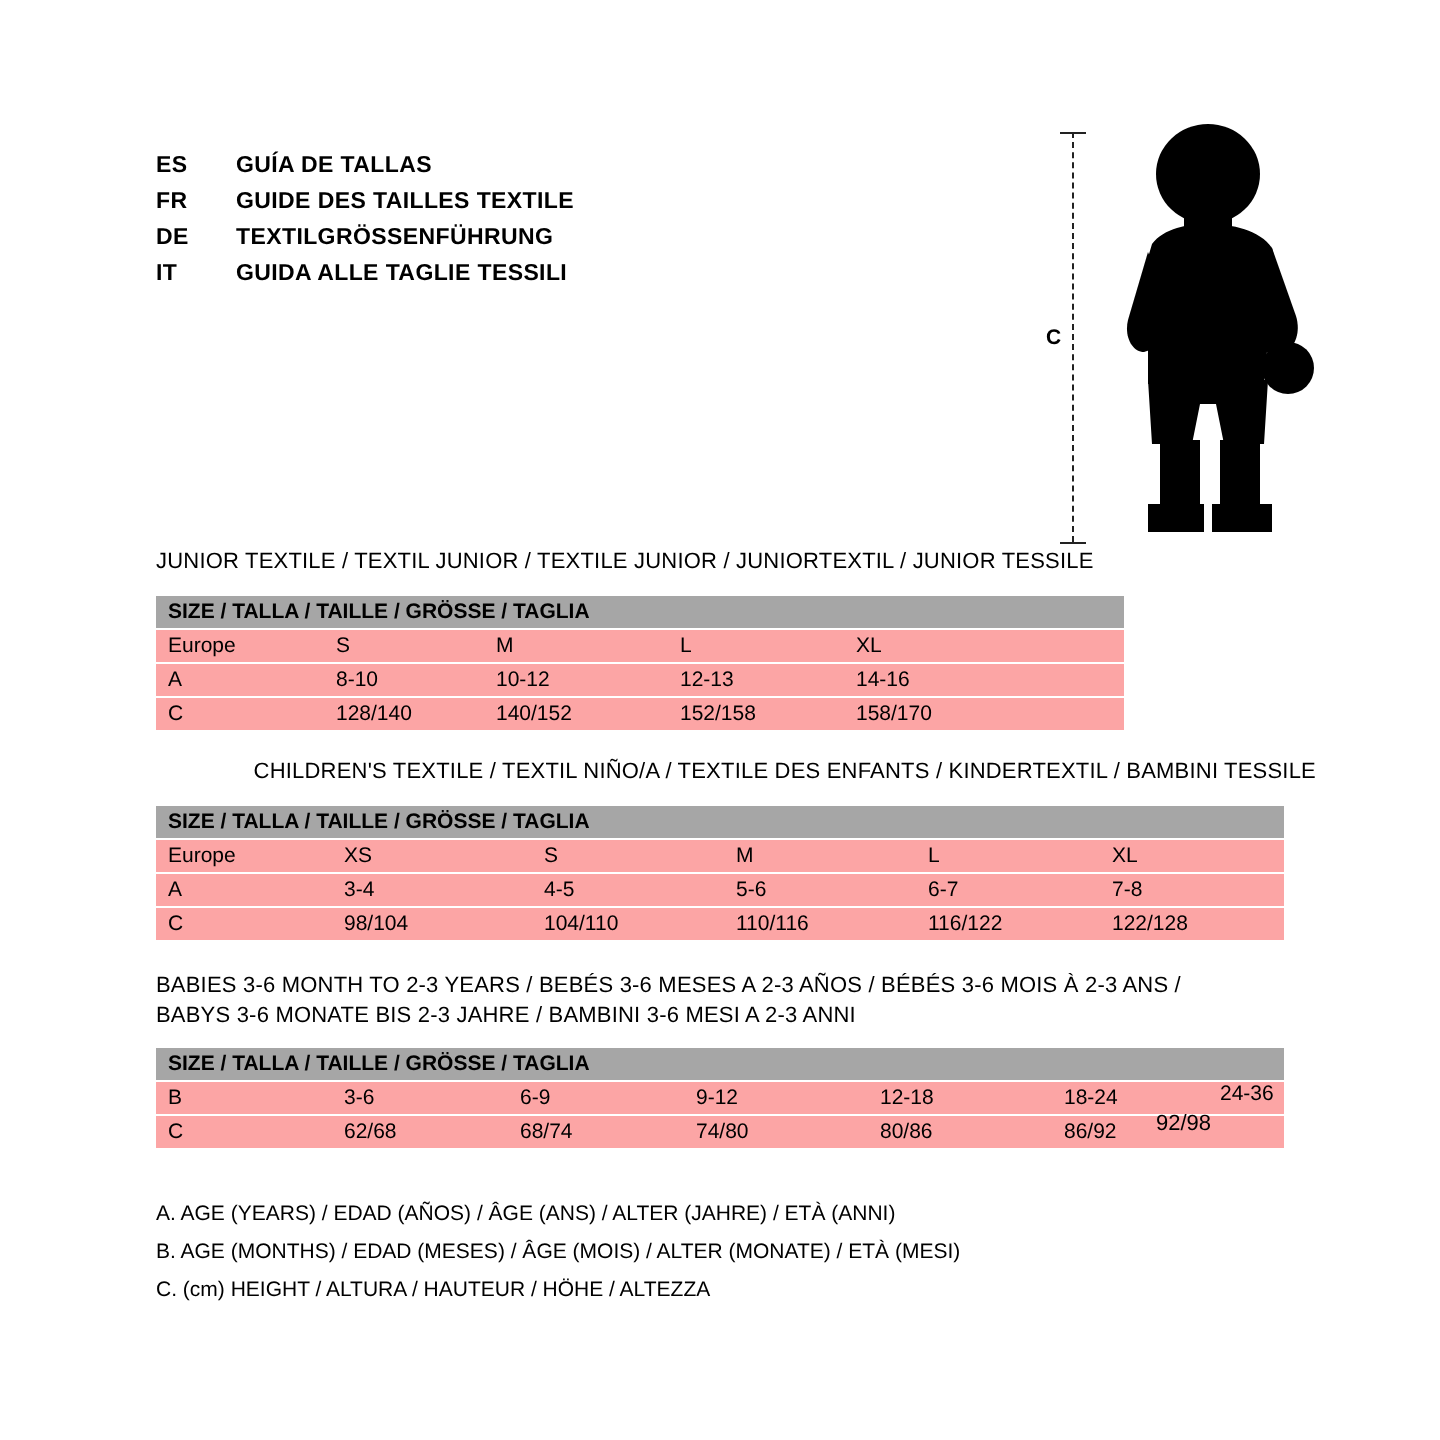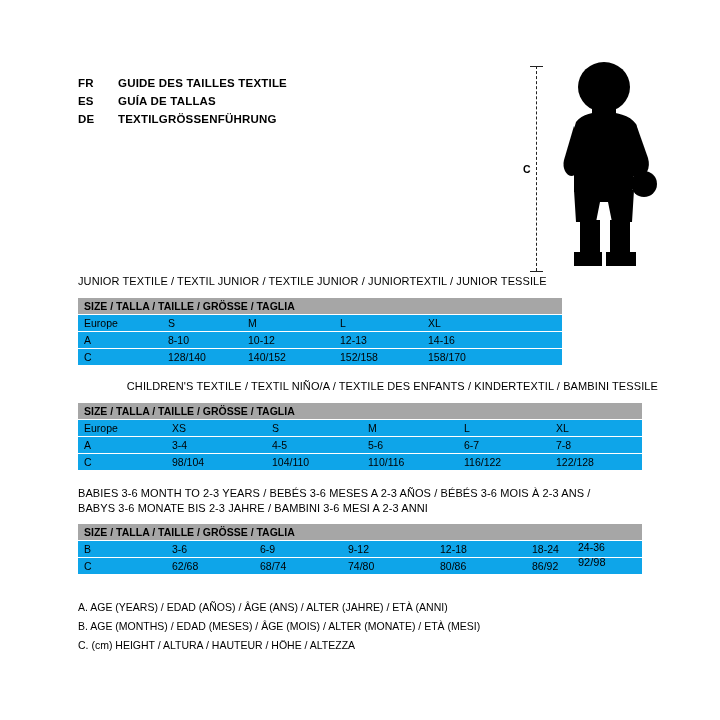--- a/index.html
+++ b/index.html
@@ -112,21 +112,21 @@
     color: #000;
     font-weight: bold;
     font-size: 10.5px;
     height: 17px;
     border-bottom: 1px solid #ffffff;
   }
   .hdr-band td.first {
     padding-left: 6px;
   }
   .row td {
-    background: #0ea5e9;
+    background: #fca5a5;
     border-bottom: 1px solid #ffffff;
     font-size: 10.5px;
   }
   .row td.first {
     padding-left: 6px;
     font-weight: normal;
   }
   .row td.val {
     padding-left: 2px;
   }
@@ -141,31 +141,35 @@
     line-height: 19px;
   }
   .legend div { white-space: nowrap; }
 </style>
 </head>
 <body>
 
 <div class="page">
 
   <div class="lang-block">
+    <div class="lang-row">
+      <span class="lang-code">ES</span>
+      <span class="lang-text">GUÍA DE TALLAS</span>
+    </div>
     <div class="lang-row">
       <span class="lang-code">FR</span>
       <span class="lang-text">GUIDE DES TAILLES TEXTILE</span>
     </div>
     <div class="lang-row">
-      <span class="lang-code">ES</span>
-      <span class="lang-text">GUÍA DE TALLAS</span>
+      <span class="lang-code">DE</span>
+      <span class="lang-text">TEXTILGRÖSSENFÜHRUNG</span>
     </div>
     <div class="lang-row">
-      <span class="lang-code">DE</span>
-      <span class="lang-text">TEXTILGRÖSSENFÜHRUNG</span>
+      <span class="lang-code">IT</span>
+      <span class="lang-text">GUIDA ALLE TAGLIE TESSILI</span>
     </div>
   </div>
 
   <div class="figure-wrap">
     <div class="measure-line"></div>
     <div class="measure-cap top"></div>
     <div class="measure-cap bottom"></div>
     <div class="measure-label">C</div>
     <svg class="silhouette" width="120" height="212" viewBox="0 0 120 212" xmlns="http://www.w3.org/2000/svg">
       <g fill="#000000">
@@ -301,21 +305,21 @@
         <td class="first">C</td>
         <td class="val">62/68</td>
         <td class="val">68/74</td>
         <td class="val">74/80</td>
         <td class="val">80/86</td>
         <td class="val">86/92</td>
       </tr>
     </tbody>
   </table>
 
-  <div style="position:absolute; left:578px; top:541px; font-size:10.5px;">24-36</div>
+  <div style="position:absolute; left:610px; top:541px; font-size:10.5px;">24-36</div>
   <div style="position:absolute; left:578px; top:556px; font-size:11px;">92/98</div>
 
   <div class="legend">
     <div>A. AGE (YEARS) / EDAD (AÑOS) / ÂGE (ANS) / ALTER (JAHRE) / ETÀ (ANNI)</div>
     <div>B. AGE (MONTHS) / EDAD (MESES) / ÂGE (MOIS) / ALTER (MONATE) / ETÀ (MESI)</div>
     <div>C. (cm) HEIGHT / ALTURA / HAUTEUR / HÖHE / ALTEZZA</div>
   </div>
 
 </div>
 

